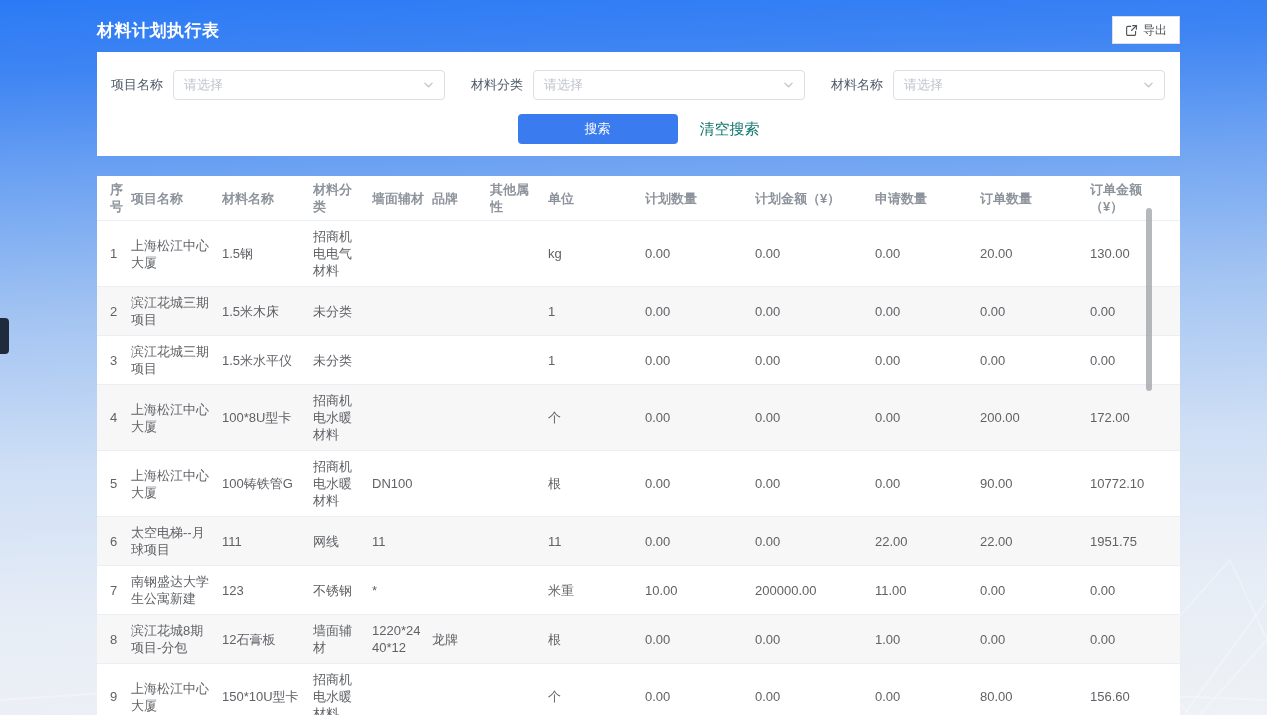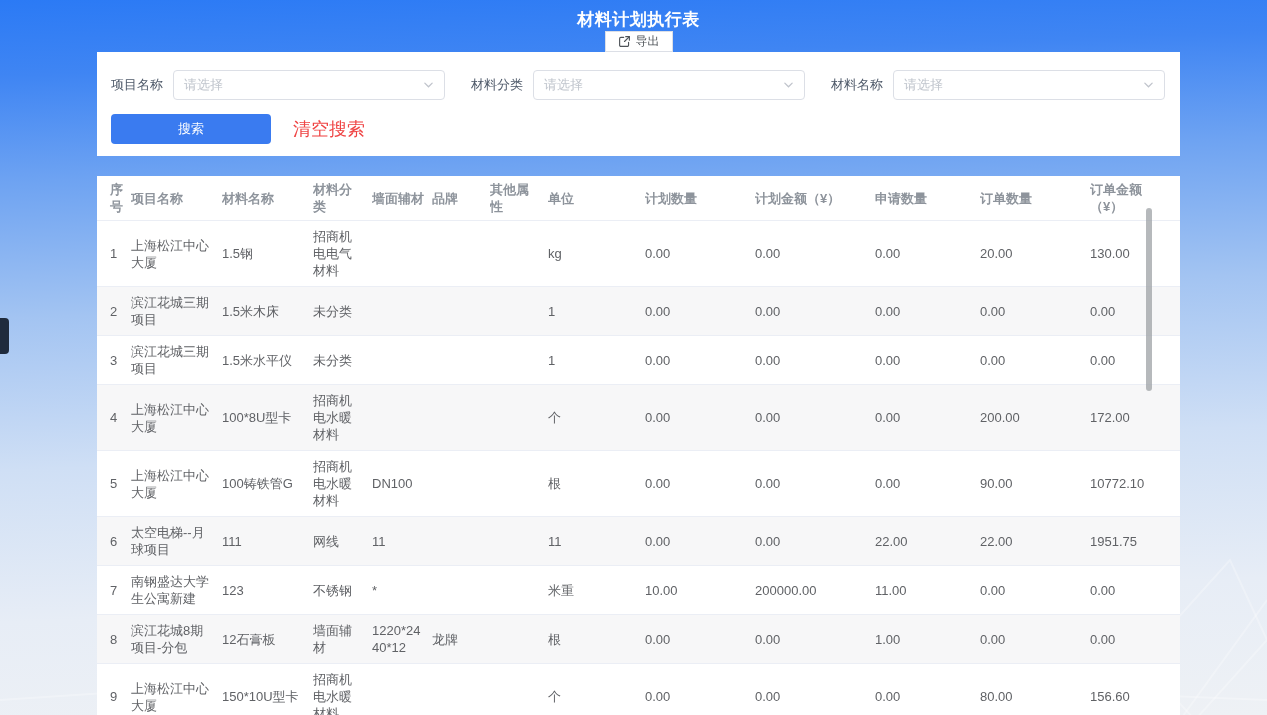--- a/index.html
+++ b/index.html
@@ -9,47 +9,47 @@
     background:linear-gradient(178deg,#2b7af5 0%,#3f85f3 10%,#6ea3f2 24%,#a3c4f2 42%,#cfdff5 62%,#e7edf6 82%,#eef1f5 100%);
     position:relative;
     color:#606266;
   }
   .bg-decor { position:absolute; inset:0; pointer-events:none; }
   .drawer-handle{
     position:absolute; left:0; top:318px; width:9px; height:36px;
     background:#1f2b3d; border-radius:0 4px 4px 0; cursor:pointer;
   }
   .content { position:absolute; left:97px; top:0; width:1083px; }
-  .page-header{ height:52px; display:flex; align-items:center; justify-content:space-between; padding-top:8px;flex-direction:column; }
+  .page-header{ height:52px; display:flex; align-items:center; justify-content:space-between; padding-top:8px; }
   .page-title{ color:#ffffff; font-size:17px; font-weight:bold; letter-spacing:.5px; }
   .export-btn{
     display:flex; align-items:center; gap:5px;
     background:#ffffff; border:1px solid #dcdfe6; border-radius:0;
     height:28px; padding:0 12px; font-size:12px; color:#4e5358; cursor:pointer;
     font-family:inherit;
   }
   .export-btn svg{ display:block; }
 
   .card{ background:#ffffff; border-radius:0; }
   .filter-card{ padding:10px 14px 12px; margin-bottom:20px; }
   .filter-row{ display:flex; align-items:center; gap:26px; padding-top:8px; }
   .filter-group{ display:flex; align-items:center; gap:10px; }
   .filter-label{ font-size:13px; color:#4e5969; white-space:nowrap; }
   .select{
     width:272px; height:30px; border:1px solid #dcdfe6; border-radius:4px;
     display:flex; align-items:center; justify-content:space-between;
     padding:0 10px; cursor:pointer; background:#fff;
   }
   .select .ph{ font-size:13px; color:#bfc4cc;text-align:center; }
-  .action-row{ display:flex; align-items:center; margin-top:14px; }
+  .action-row{ display:flex; align-items:center; margin-top:14px;justify-content:center; }
   .search-btn{
     width:160px; height:30px; background:#3a7bf0; color:#fff; border:none;
     border-radius:4px; font-size:13px; cursor:pointer; font-family:inherit;
   }
-  .clear-link{ margin-left:22px; font-size:18px; color:#ef4444; cursor:pointer; text-decoration:none; }
+  .clear-link{ margin-left:22px; font-size:15px; color:#0f766e; cursor:pointer; text-decoration:none; }
 
   .table-card{ position:relative; padding-bottom:2px; }
   table{ border-collapse:collapse; table-layout:fixed; width:1083px; }
   th,td{
     text-align:left; font-size:13px; padding:7px 8px 7px 0;
     border-bottom:1px solid #ebeef5; line-height:17px; vertical-align:middle;
     word-break:break-all; overflow:hidden;
   }
   th{ color:#8e949c; font-weight:600; height:28px; padding-top:5px; padding-bottom:5px; }
   td{ color:#606266; height:48px; }

